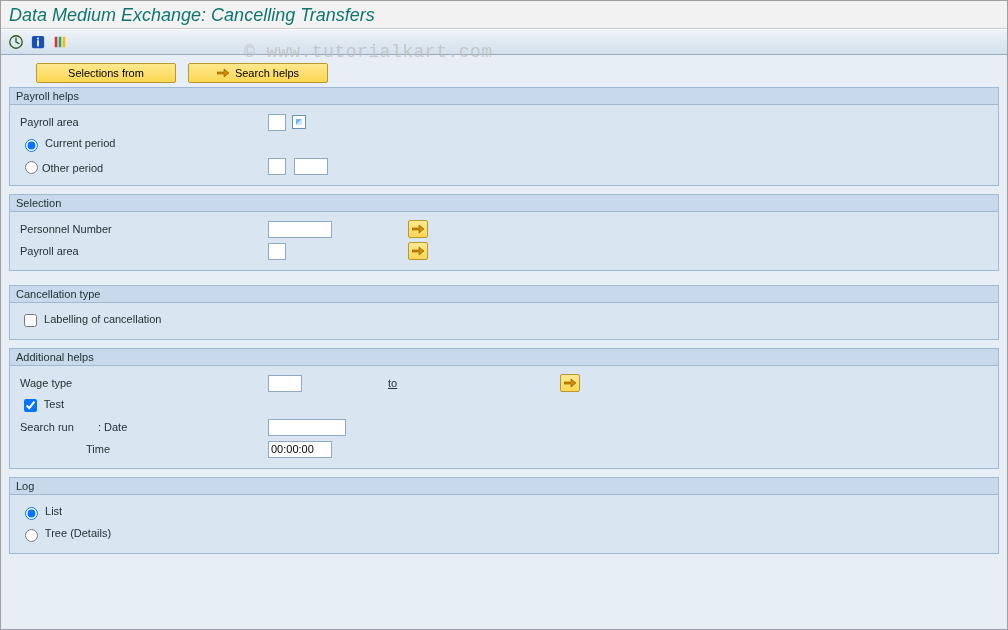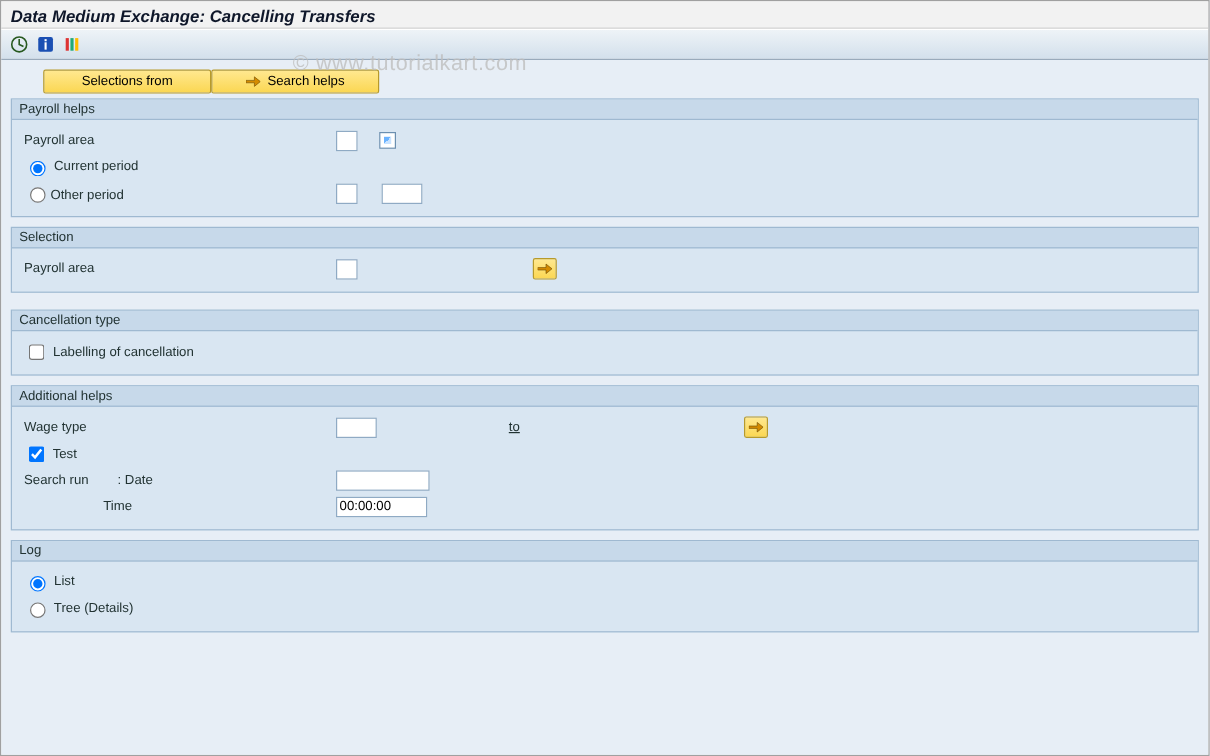--- a/index.html
+++ b/index.html
@@ -13,23 +13,23 @@
     overflow: hidden;
     border: 1px solid #a0a0a0;
   }
   .title-area {
     background: #f2f2f2;
     padding: 4px 8px 2px 8px;
     border-bottom: 1px solid #ccc;
   }
   .main-title {
     font-style: italic;
-    font-weight: bold;
-    font-size: 14px;
-    color: #0f172a;
+    font-weight: normal;
+    font-size: 18px;
+    color: #0f766e;
   }
   .toolbar {
     background: linear-gradient(#eef3f7, #d3e0ec);
     border-top: 1px solid #fff;
     border-bottom: 1px solid #9ab;
     padding: 3px 6px;
     display: flex;
     align-items: center;
     gap: 4px;
     height: 26px;
@@ -42,21 +42,21 @@
     cursor: pointer;
   }
   .content {
     background: #e7eef6;
     padding: 8px;
     height: calc(630px - 22px - 26px - 2px);
     overflow: hidden;
   }
   .btn-row {
     display: flex;
-    gap: 0;
+    gap: 12px;
     margin-bottom: 4px;
     padding-left: 27px;
   }
   .yellow-btn {
     background: linear-gradient(#ffe88f, #fbd753);
     border: 1px solid #b79a2b;
     border-radius: 2px;
     padding: 2px 14px;
     font-size: 11px;
     cursor: pointer;
@@ -89,48 +89,48 @@
     border-bottom: 1px solid #9fb9d1;
     padding: 2px 6px;
   }
   .groupbox-body {
     padding: 6px 10px 8px 10px;
   }
   .row {
     display: flex;
     align-items: center;
     min-height: 22px;
-    gap: 20px;
+    gap: 8px;
   }
   .lbl {
     color: #233;
   }
   .col-label { width: 240px; }
   input[type="text"].txt {
     border: 1px solid #8faac4;
     background: #fff;
     height: 17px;
     font-size: 11px;
     padding: 0 2px;
   }
   input[type="text"].tiny { width: 18px; }
   input[type="text"].small2 { width: 34px; }
-  input[type="text"].med { width: 76px; }
+  input[type="text"].med { width: 64px; }
   input[type="text"].med2 { width: 78px; }
   .radio, .check {
     width: 13px; height: 13px;
     margin-right: 4px;
     vertical-align: middle;
   }
   .watermark {
     position: absolute;
     top: 42px; left: 244px;
     color: rgba(190,190,190,0.8);
     font-size: 18px;
-    font-family: Liberation Sans, sans-serif;
+    font-family: Liberation Mono, monospace;
     pointer-events: none;
     letter-spacing: 0.5px;
   }
   .logo-box {
     width: 14px; height: 14px;
     border: 1px solid #6b8fb0;
     background: #fff;
     display: inline-block;
     position: relative;
   }
@@ -210,20 +210,30 @@
         <input type="text" class="txt tiny" value="" style="">
         <input type="text" class="txt small2" value="" style="">
       </div>
     </div>
   </div>
 
   <div class="groupbox">
     <div class="groupbox-title">Selection</div>
     <div class="groupbox-body">
       <div class="row">
+        <span class="lbl col-label">Personnel Number</span>
+        <input type="text" class="txt med" value="" style="">
+        <span style="width:60px;"></span>
+        <span class="yellow-small">
+          <svg class="arrow-svg" viewBox="0 0 12 10">
+              <path d="M0 4 h7 v-3 l5 4 -5 4 v-3 h-7 z" fill="#d48b00" stroke="#6a4800" stroke-width="0.5"></path>
+            </svg>
+        </span>
+      </div>
+      <div class="row">
         <span class="lbl col-label">Payroll area</span>
         <input type="text" class="txt tiny" value="" style="">
         <span style="width:106px;"></span>
         <span class="yellow-small">
           <svg class="arrow-svg" viewBox="0 0 12 10">
               <path d="M0 4 h7 v-3 l5 4 -5 4 v-3 h-7 z" fill="#d48b00" stroke="#6a4800" stroke-width="0.5"></path>
             </svg>
         </span>
       </div>
     </div>

